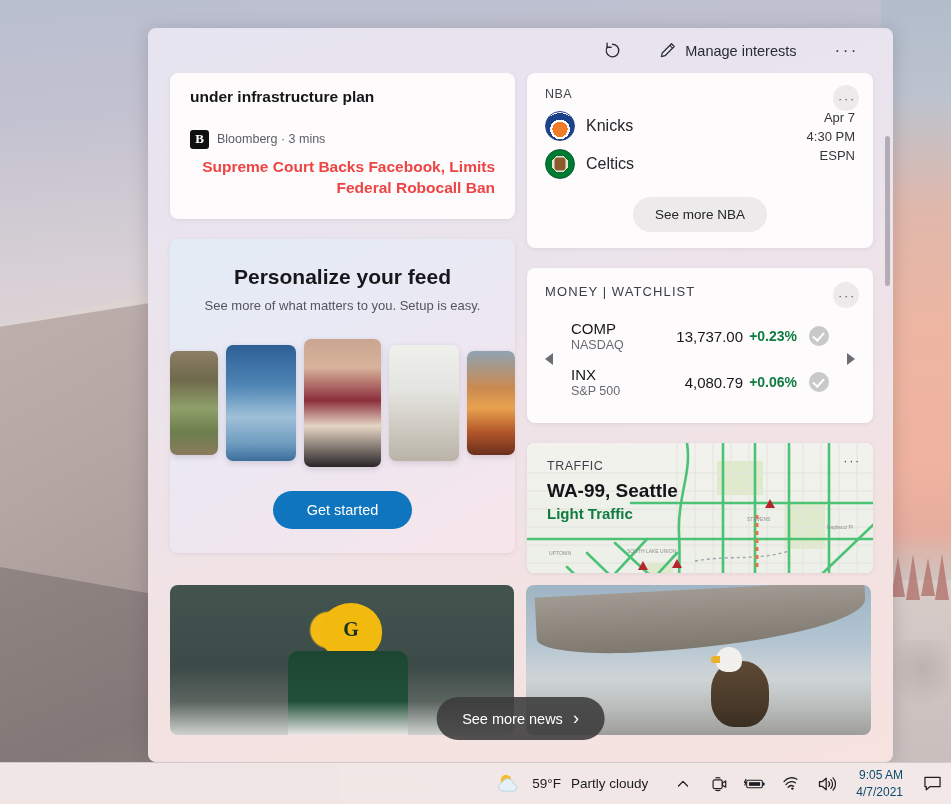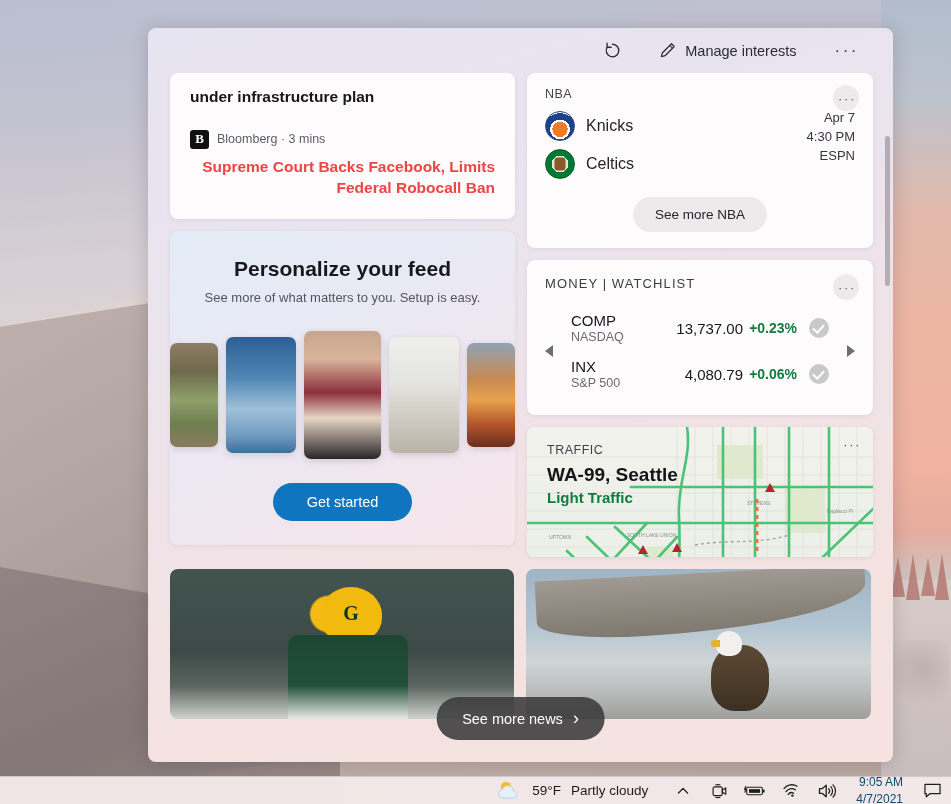--- a/index.html
+++ b/index.html
@@ -71,21 +71,21 @@
     color: #2b2b32; font-size: 14.5px;
   }
   .hdr-icon { display: block; }
   .ellipsis-btn { padding: 0 12px; letter-spacing: 2.5px; font-size: 17px; color: #3a3a42; }
 
   
   .content {
     position: relative; padding: 0 22px; height: 689px; overflow: hidden;
   }
   .cols { display: flex; gap: 12px; }
-  .col { display: flex; flex-direction: column; gap: 12px; }
+  .col { display: flex; flex-direction: column; gap: 20px; }
   .col-left { width: 345px; }
   .col-right { width: 346px; }
 
   .card {
     background: #fdfbfb; border-radius: 8px;
     box-shadow: 0 1px 4px rgba(90,80,95,.10);
     overflow: hidden; position: relative;
   }
 
   
@@ -279,21 +279,21 @@
   .scroll-track {
     position: absolute; right: 3px; top: 48px; width: 5px; height: 690px;
   }
   .scroll-thumb {
     position: absolute; top: 60px; width: 5px; height: 150px;
     background: rgba(110,105,118,.45); border-radius: 3px; cursor: pointer;
   }
 
   
   #taskbar {
-    position: absolute; left: 0; bottom: 0; width: 951px; height: 28px;
+    position: absolute; left: 0; bottom: 0; width: 951px; height: 42px;
     background: rgba(243,233,232,.97);
     display: flex; align-items: center; justify-content: flex-end;
     border-top: 1px solid rgba(180,170,175,.5);
   }
   .tb-weather {
     display: flex; align-items: center; gap: 10px; height: 42px;
     padding: 0 14px; cursor: pointer; font-size: 13.5px; color: #1c1c20;
   }
   .tb-icons { display: flex; align-items: center; gap: 2px; padding: 0 4px; }
   .tb-icon {

